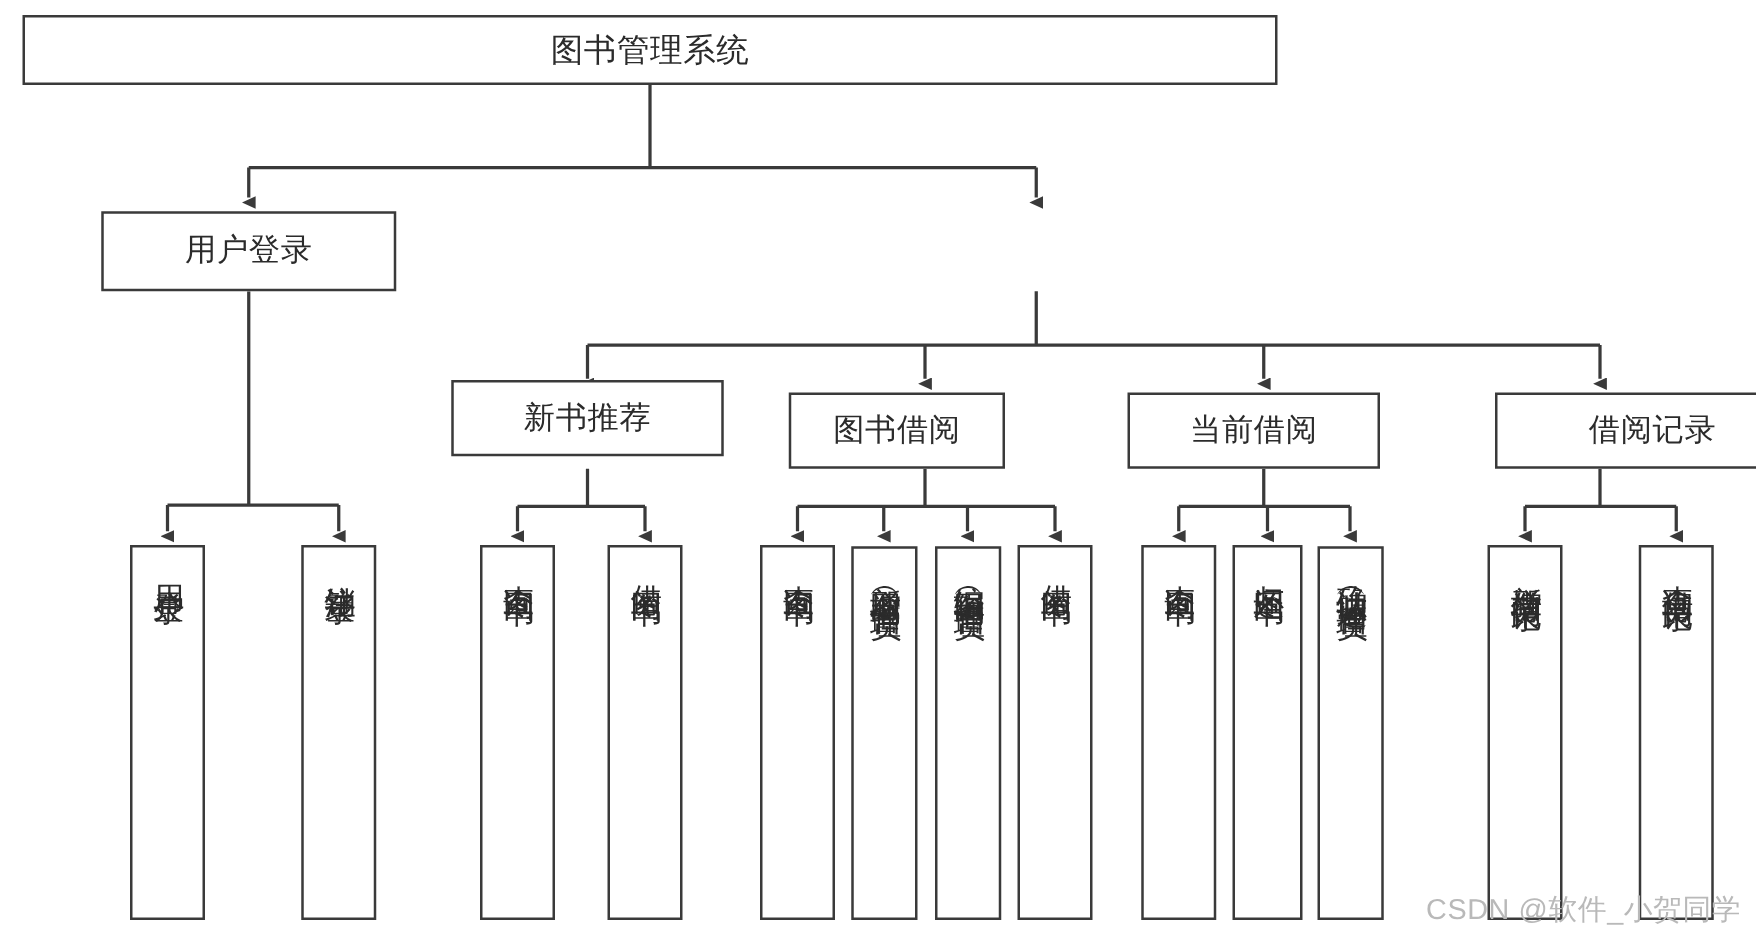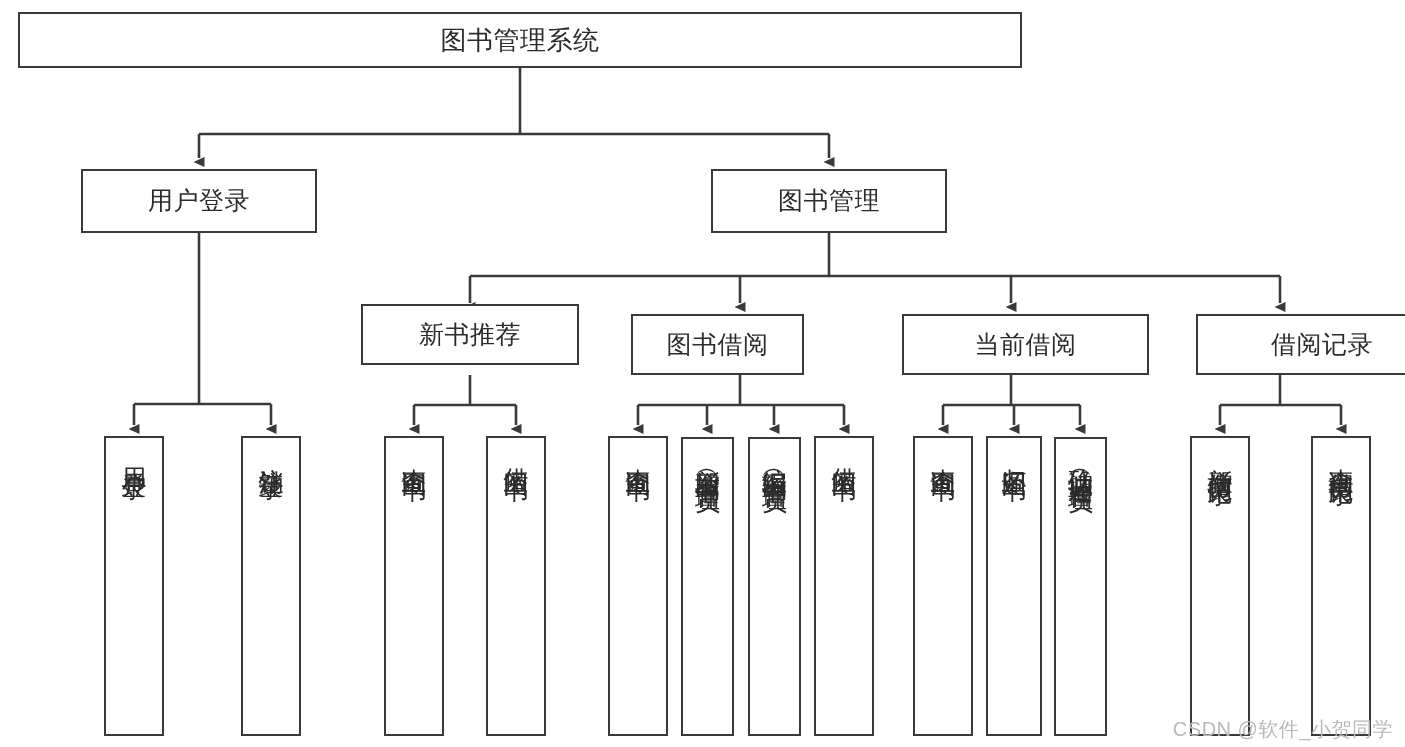--- a/index.html
+++ b/index.html
@@ -58,21 +58,21 @@
     letter-spacing:3px;
     white-space:nowrap;
   }
   .node.v.tall .lbl{
     padding-top:0px;
   }
   #watermark{
     position:absolute;
     right:12px;
     bottom:4px;
-    font-size:20px;
+    font-size:23px;
     color:#b9b9b9;
     letter-spacing:0.5px;
     z-index:9;
     white-space:nowrap;
     font-family:"Liberation Sans","DejaVu Sans",sans-serif;
   }
 </style>
 </head>
 <body>
 
@@ -121,31 +121,28 @@
       </g>
   </svg>
 
   <div class="node h root" id="n-root" style="left: 18px; top: 12px; width: 1004px; height: 56px;">
     <span class="lbl">图书管理系统</span>
   </div>
 
   <div class="node h" id="n-l2-0" style="left: 81px; top: 169px; width: 236px; height: 64px;">
     <span class="lbl">用户登录</span>
   </div>
-  <div class="node h" id="n-l2-1" style="left: 711px; top: 169px; width: 236px; height: 64px;">
-    <span class="lbl">图书管理</span>
-  </div>
 
   <div class="node h" id="n-l3-0" style="left: 361px; top: 304px; width: 218px; height: 61px;">
     <span class="lbl">新书推荐</span>
   </div>
   <div class="node h" id="n-l3-1" style="left: 631px; top: 314px; width: 173px; height: 61px;">
     <span class="lbl">图书借阅</span>
   </div>
-  <div class="node h" id="n-l3-2" style="left: 902px; top: 314px; width: 247px; height: 61px;">
+  <div class="node h" id="n-l3-2" style="left: 902px; top: 314px; width: 202px; height: 61px;">
     <span class="lbl">当前借阅</span>
   </div>
   <div class="node h" id="n-l3-3" style="left: 1196px; top: 314px; width: 252px; height: 61px;">
     <span class="lbl">借阅记录</span>
   </div>
 
   <div class="node v" id="n-lf-0" style="left: 104px; top: 436px; width: 60px; height: 300px;">
     <span class="lbl">用户登录</span>
   </div>
   <div class="node v" id="n-lf-1" style="left: 241px; top: 436px; width: 60px; height: 300px;">

